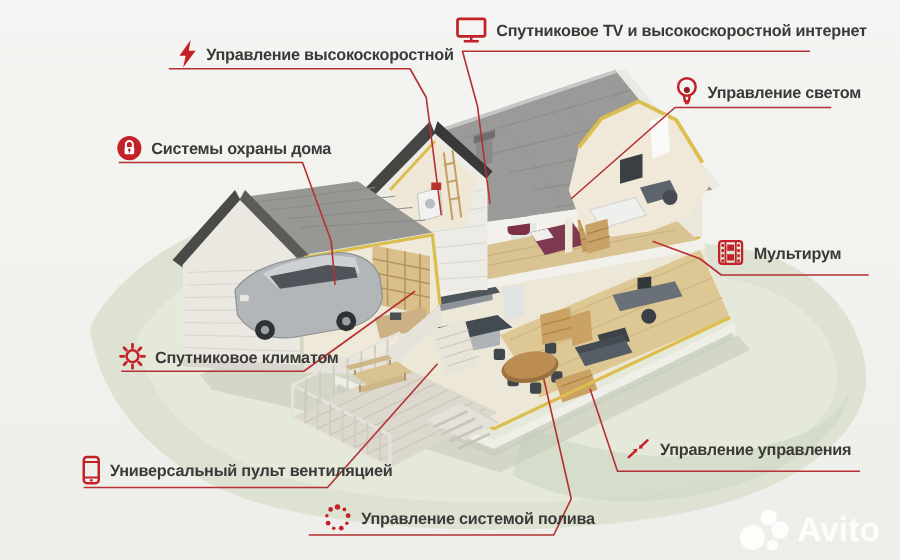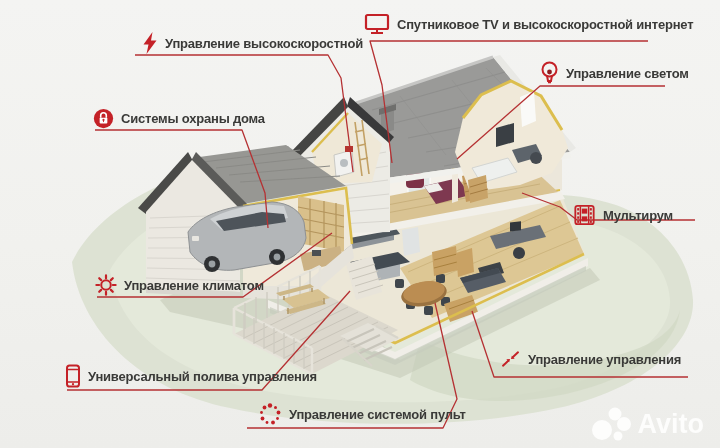--- a/index.html
+++ b/index.html
@@ -13,21 +13,21 @@
     position:absolute;display:flex;align-items:center;gap:7px;height:24px;
     color:#3a3a38;font-size:13px;font-weight:600;letter-spacing:-0.2px;white-space:nowrap;
   }
   .callout .txt{line-height:1;}
   .callout svg{display:block;flex:0 0 auto;}
   
   .cl-satellite{left:364px;top:12px;}
   .cl-electro{left:142px;top:31px;}
   .cl-light{left:540px;top:61px;}
   .cl-security{left:93px;top:106px;justify-content:flex-end;}
-  .cl-multiroom{left:573px;top:203px;}
+  .cl-multiroom{left:573px;top:190px;}
   .cl-climate{left:95px;top:273px;}
   .cl-remote{left:65px;top:364px;}
   .cl-irrigation{left:258px;top:402px;}
   .cl-ventilation{left:500px;top:347px;}
   .watermark{
     position:absolute;right:16px;bottom:6px;display:flex;align-items:center;gap:6px;
     color:rgba(255,255,255,0.85);font-size:27px;font-weight:bold;
   }
   .watermark .wm-txt{line-height:1;}
 </style>
@@ -321,47 +321,47 @@
 </div>
 
 <div class="callout cl-climate">
   <svg width="22" height="22" viewBox="0 0 24 24">
     <circle cx="12" cy="12" r="5.2" fill="none" stroke="#c42127" stroke-width="2.2"></circle>
     <g stroke="#c42127" stroke-width="2.4" stroke-linecap="round">
       <path d="M12 1.5 V4.5 M12 19.5 V22.5 M1.5 12 H4.5 M19.5 12 H22.5
                M4.6 4.6 L6.7 6.7 M17.3 17.3 L19.4 19.4 M4.6 19.4 L6.7 17.3 M17.3 6.7 L19.4 4.6"></path>
     </g>
   </svg>
-  <span class="txt">Управление климатом</span>
+  <span class="txt">Спутниковое климатом</span>
 </div>
 
 <div class="callout cl-remote">
   <svg width="16" height="24" viewBox="0 0 16 24">
     <rect x="2" y="1.5" width="12" height="21" rx="2.6" fill="none" stroke="#c42127" stroke-width="2"></rect>
     <path d="M2.5 5.5 H13.5 M2.5 18 H13.5" stroke="#c42127" stroke-width="1.6"></path>
     <circle cx="8" cy="20.2" r="1.1" fill="#c42127"></circle>
   </svg>
-  <span class="txt">Универсальный полива управления</span>
+  <span class="txt">Универсальный пульт вентиляцией</span>
 </div>
 
 <div class="callout cl-irrigation">
   <svg width="24" height="24" viewBox="0 0 24 24">
     <g fill="#c42127">
       <circle cx="12" cy="3.5" r="2.2"></circle>
         <circle cx="17.5" cy="5.5" r="1.5"></circle>
       <circle cx="20.5" cy="10.5" r="1.9"></circle>
         <circle cx="19.5" cy="16.5" r="1.4"></circle>
       <circle cx="15" cy="20.5" r="1.9"></circle>
         <circle cx="9" cy="20.5" r="1.4"></circle>
       <circle cx="4.5" cy="16.5" r="1.9"></circle>
         <circle cx="3.5" cy="10.5" r="1.4"></circle>
       <circle cx="6.5" cy="5.5" r="1.9"></circle>
     </g>
   </svg>
-  <span class="txt">Управление системой пульт</span>
+  <span class="txt">Управление системой полива</span>
 </div>
 
 <div class="callout cl-ventilation">
   <svg width="21" height="20" viewBox="0 0 24 24">
     <g stroke="#c42127" stroke-width="2.4" fill="#c42127" stroke-linecap="round">
       <path d="M21 4 L15 9.5" fill="none"></path>
       <path d="M12.5 12 L17 11.6 L13.6 8.2 Z" stroke="none"></path>
       <path d="M3 20 L9 14.5" fill="none"></path>
       <path d="M11.5 12 L7 12.4 L10.4 15.8 Z" stroke="none"></path>
     </g>

